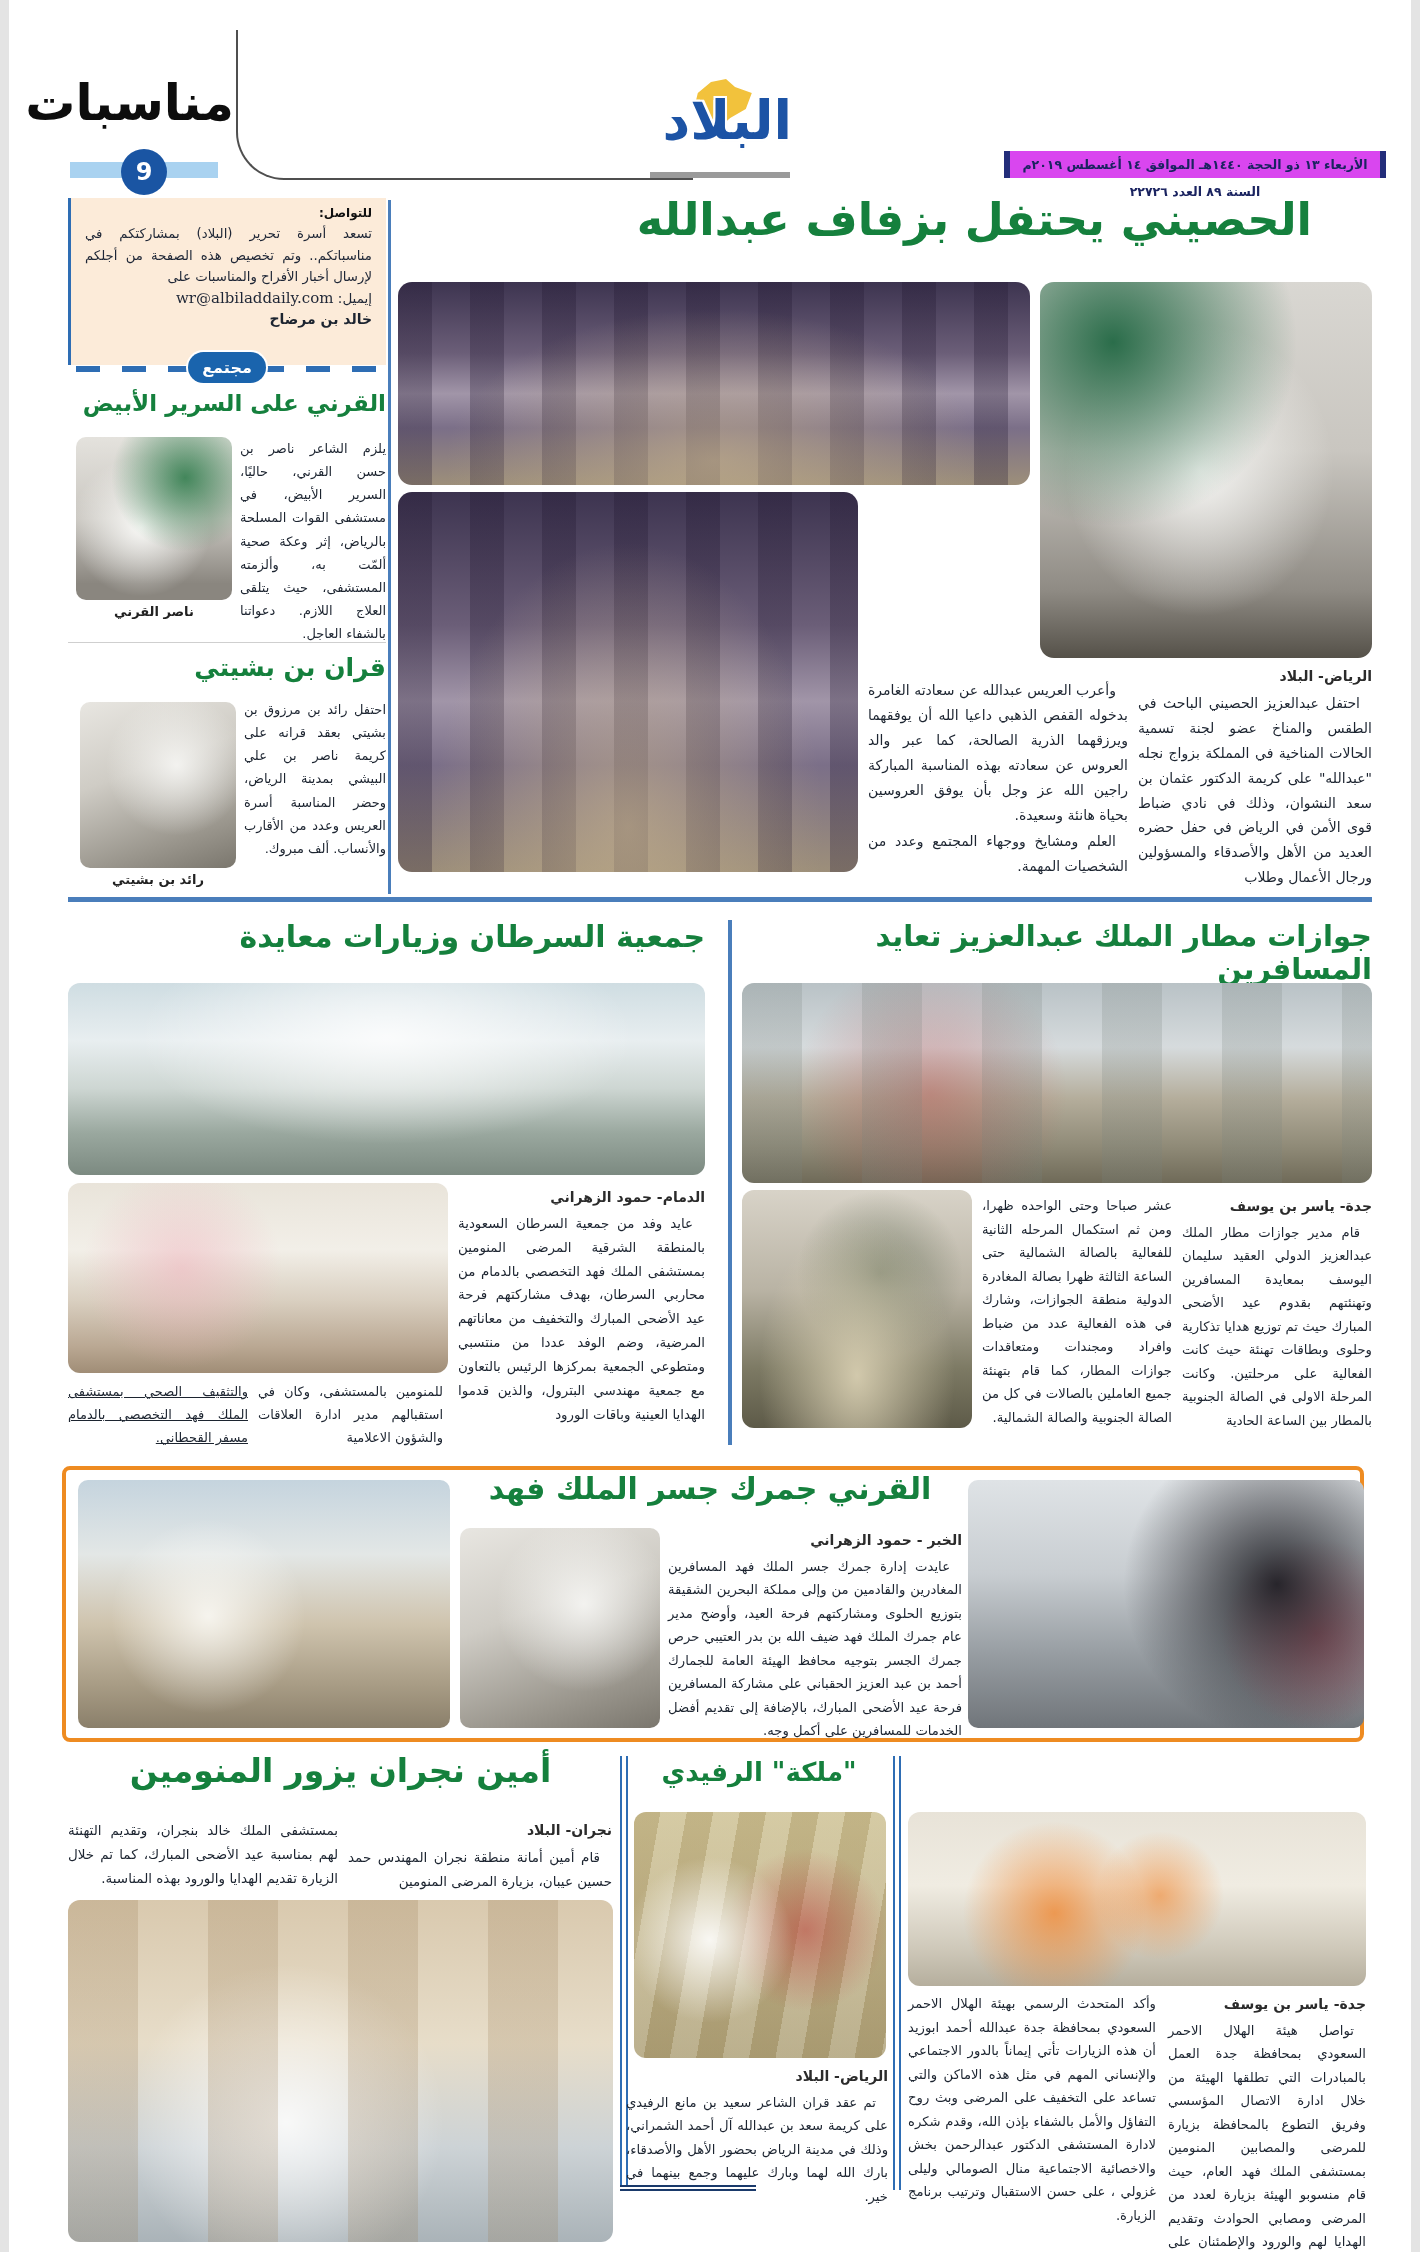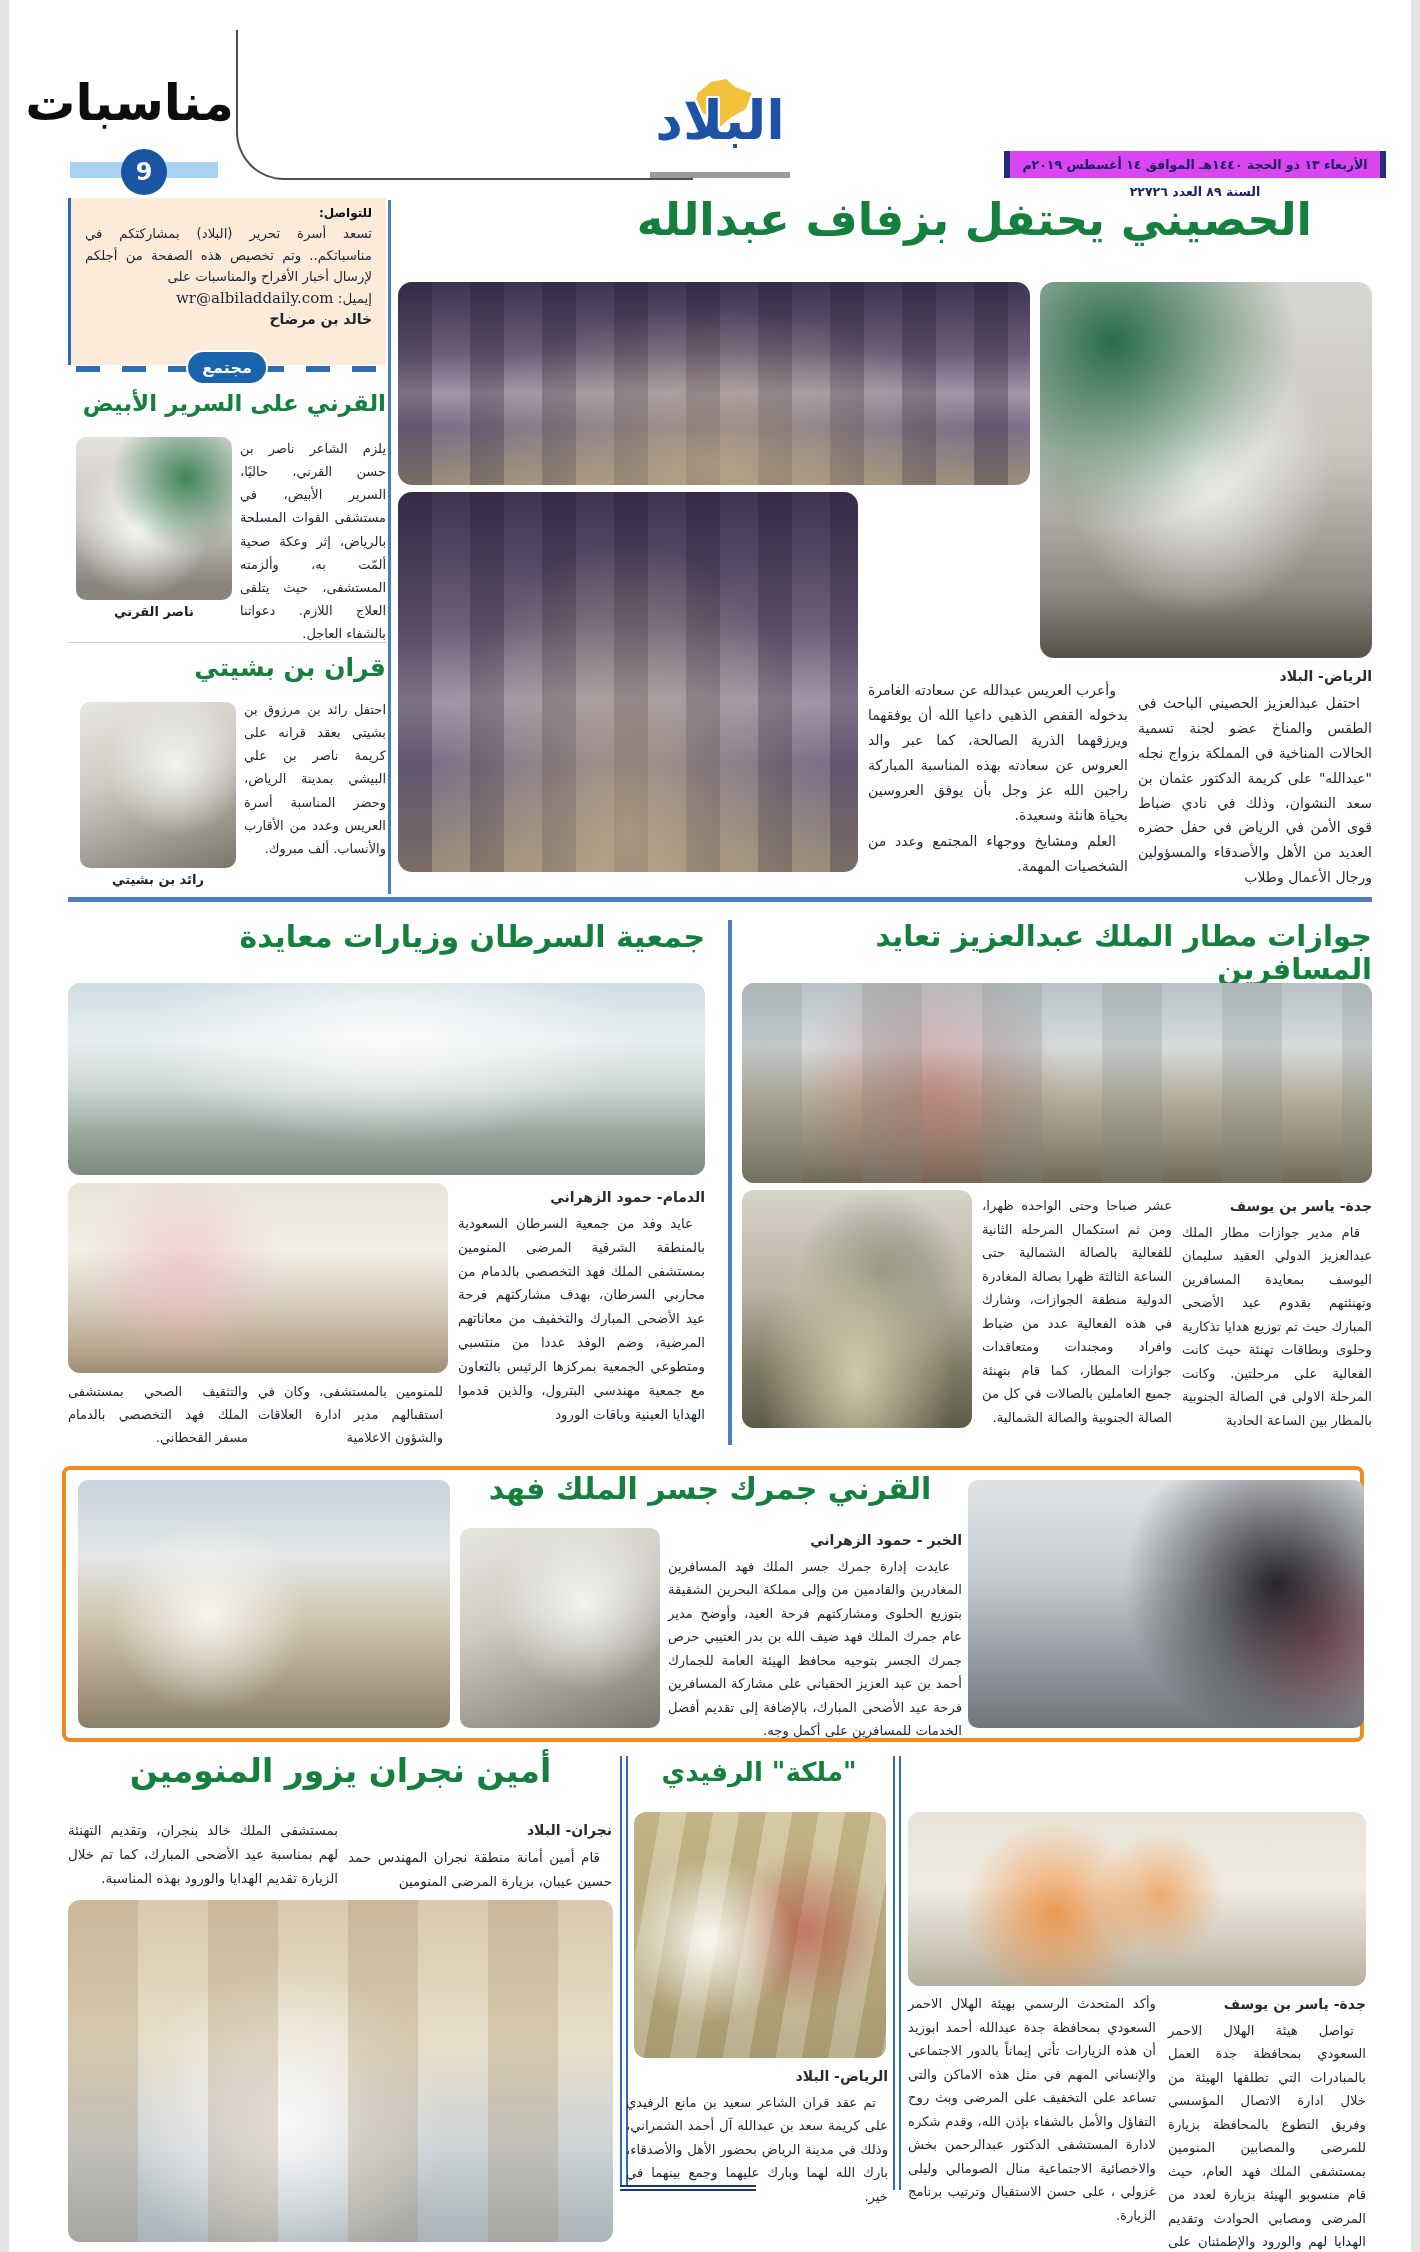--- a/index.html
+++ b/index.html
@@ -17,21 +17,21 @@
   .hrule{position:absolute;background:#4a7ebb;}
   .double-rule{position:absolute;border-left:2px solid #2e6db4;border-right:2px solid #2e6db4;width:4px;}
   
   .sec-title{position:absolute;left:70px;top:74px;width:164px;font-size:50px;font-weight:bold;color:#0d0d0d;direction:rtl;text-align:center;}
   .sec-bar{position:absolute;left:70px;top:162px;width:148px;height:16px;background:#a9d2f0;}
   .page-num{position:absolute;left:121px;top:149px;width:46px;height:46px;border-radius:50%;background:#1a55a3;
             color:#fff;font-size:24px;font-weight:bold;text-align:center;line-height:46px;}
   .corner-rule{position:absolute;left:236px;top:30px;width:455px;height:148px;
                border-left:2px solid #4f4f4f;border-bottom:2px solid #4f4f4f;border-bottom-left-radius:48px;}
   .logo-text{position:absolute;left:648px;top:80px;width:144px;font-size:54px;font-weight:bold;color:#1c53a5;
-             direction:rtl;text-align:center;line-height:1.5;
+             direction:rtl;line-height:1.5;
              text-shadow:-2px -2px 0 #fff,2px -2px 0 #fff,-2px 2px 0 #fff,2px 2px 0 #fff,0 0 3px #cdd6e6;}
   .logo-map{position:absolute;left:693px;top:78px;width:60px;height:50px;background:#f2c23c;
             clip-path:polygon(8% 30%,30% 8%,55% 2%,70% 18%,98% 30%,88% 62%,62% 80%,45% 98%,28% 78%,2% 60%);}
   .logo-bar{position:absolute;left:650px;top:172px;width:140px;height:6px;background:#9a9a9a;}
   .date-line{position:absolute;left:1004px;top:151px;width:370px;height:27px;background:#d946ef;
              border-left:6px solid #232d7a;border-right:6px solid #232d7a;
              font-size:12.5px;font-weight:bold;color:#1a2360;direction:rtl;text-align:center;line-height:27px;}
   
   .contact{position:absolute;left:68px;top:198px;width:318px;height:167px;background:#fcebd9;
            border-left:3px solid #2e6db4;box-sizing:border-box;padding:8px 14px;direction:rtl;}
@@ -147,21 +147,21 @@
   <div class="hrule" style="left:68px;top:897px;width:1304px;height:5px;"></div>
 
   <div class="headline" style="left:68px;top:920px;width:637px;font-size:30px;text-align:right;">جمعية السرطان وزيارات معايدة</div>
   <div class="photo ph-lobby" style="left:68px;top:983px;width:637px;height:192px;"></div>
   <div class="photo ph-ward" style="left:68px;top:1183px;width:380px;height:190px;"></div>
   <div class="body-text" style="left:458px;top:1185px;width:247px;font-size:13.4px;">
     <p class="byline">الدمام- حمود الزهراني</p>
     <p>عايد وفد من جمعية السرطان السعودية بالمنطقة الشرقية المرضى المنومين بمستشفى الملك فهد التخصصي بالدمام من محاربي السرطان، بهدف مشاركتهم فرحة عيد الأضحى المبارك والتخفيف من معاناتهم المرضية، وضم الوفد عددا من منتسبي ومتطوعي الجمعية بمركزها الرئيس بالتعاون مع جمعية مهندسي البترول، والذين قدموا الهدايا العينية وباقات الورود</p>
   </div>
   <div class="body-text" style="left:258px;top:1380px;width:185px;font-size:13px;">للمنومين بالمستشفى، وكان في استقبالهم مدير ادارة العلاقات والشؤون الاعلامية</div>
-  <div class="body-text" style="left:68px;top:1380px;width:180px;font-size:13px;">والتثقيف الصحي بمستشفى الملك فهد التخصصي بالدمام مسفر القحطاني.</div>
+  <div class="body-text" style="left:68px;top:1380px;width:180px;font-size:13px;text-decoration:underline;">والتثقيف الصحي بمستشفى الملك فهد التخصصي بالدمام مسفر القحطاني.</div>
 
   <div class="vrule" style="left:728px;top:920px;width:4px;height:525px;"></div>
 
   <div class="headline" style="left:742px;top:920px;width:630px;font-size:29px;">جوازات مطار الملك عبدالعزيز تعايد المسافرين</div>
   <div class="photo ph-terminal" style="left:742px;top:983px;width:630px;height:200px;"></div>
   <div class="photo ph-officers" style="left:742px;top:1190px;width:230px;height:238px;"></div>
   <div class="body-text" style="left:982px;top:1194px;width:190px;font-size:13.2px;">عشر صباحا وحتى الواحده ظهرا، ومن ثم استكمال المرحله الثانية للفعالية بالصالة الشمالية حتى الساعة الثالثة ظهرا بصالة المغادرة الدولية منطقة الجوازات، وشارك في هذه الفعالية عدد من ضباط وافراد ومجندات ومتعاقدات جوازات المطار، كما قام بتهنئة جميع العاملين بالصالات في كل من الصالة الجنوبية والصالة الشمالية.</div>
   <div class="body-text" style="left:1182px;top:1194px;width:190px;font-size:13.2px;">
     <p class="byline">جدة- ياسر بن يوسف</p>
     <p>قام مدير جوازات مطار الملك عبدالعزيز الدولي العقيد سليمان اليوسف بمعايدة المسافرين وتهنئتهم بقدوم عيد الأضحى المبارك حيث تم توزيع هدايا تذكارية وحلوى وبطاقات تهنئة حيث كانت الفعالية على مرحلتين. وكانت المرحلة الاولى في الصالة الجنوبية بالمطار بين الساعة الحادية</p>

